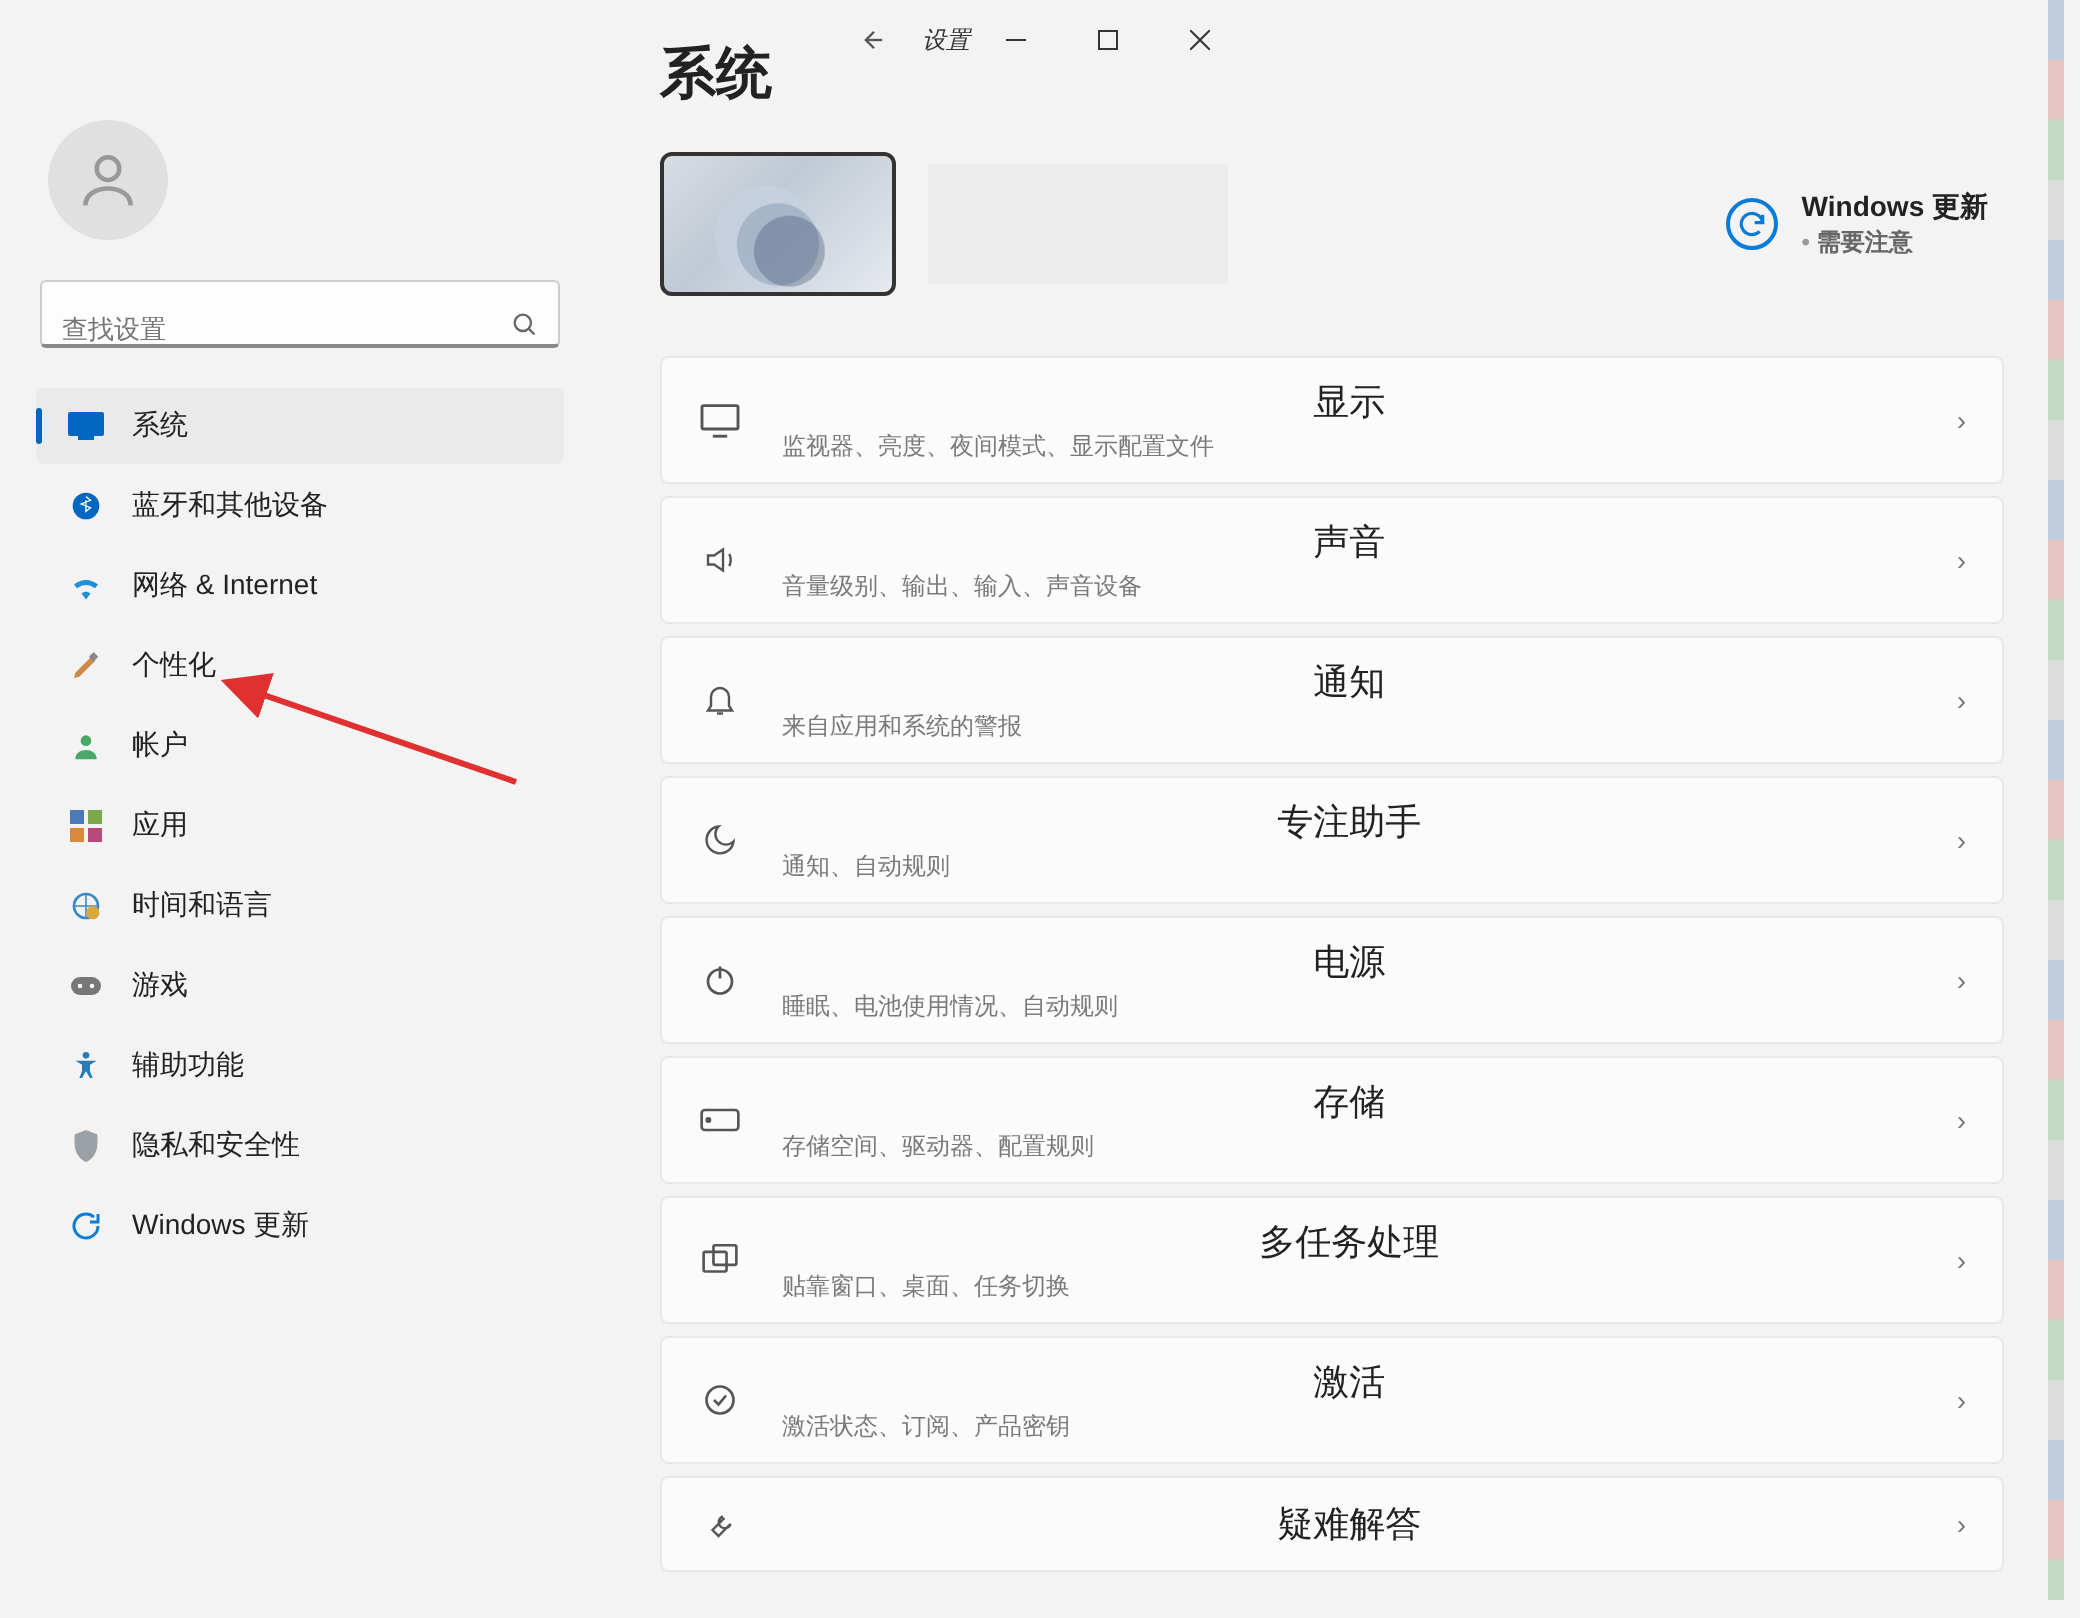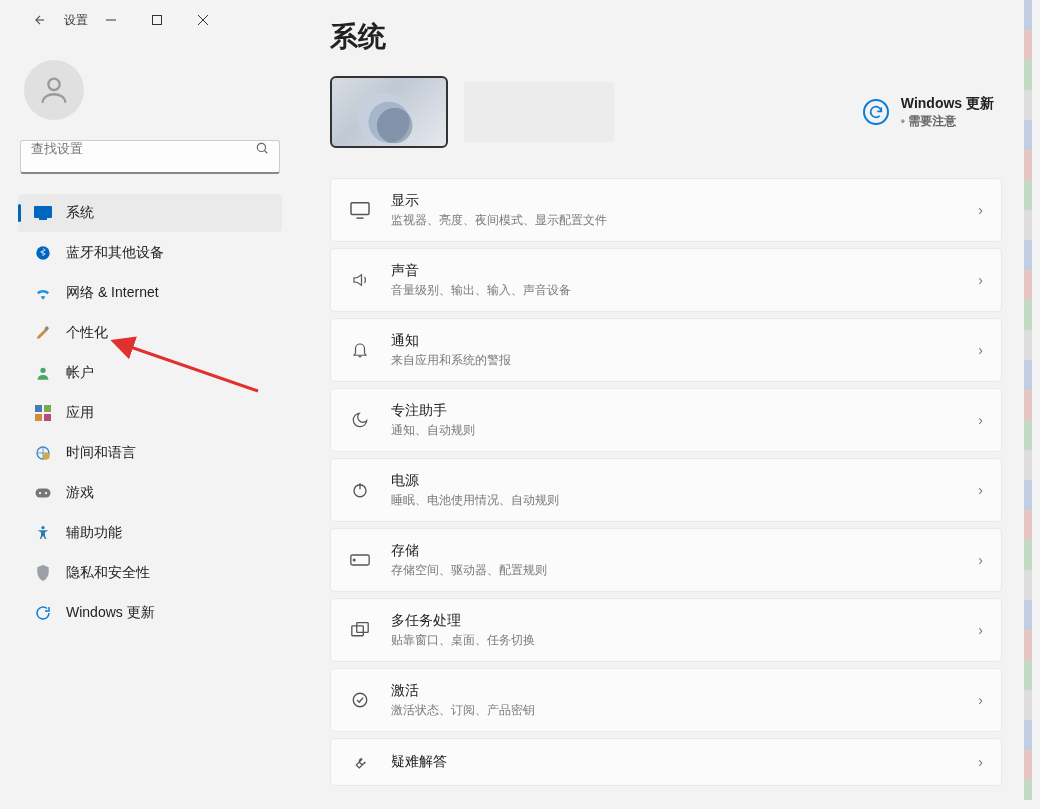--- a/index.html
+++ b/index.html
@@ -15,22 +15,23 @@
     width: 1032px;
     height: 800px;
     background: #f3f3f3;
     position: relative;
   }
   
   .titlebar {
     height: 40px;
     display: flex;
     align-items: center;
-    justify-content: flex-start;
-    padding-left: 28px;
+    justify-content: center;
+    padding-left: 16px;
+    font-style: italic;
   }
   .titlebar-left { display:flex; align-items:center; gap:12px; }
   .back-btn { width:24px; height:24px; display:flex; align-items:center;justify-content:center; color:#555; font-size:16px;}
   .app-title { font-size:12px; color:#333; }
   .win-controls { display:flex; }
   .win-btn { width:46px; height:32px; display:flex; align-items:center;justify-content:center; font-size:10px; color:#333;}
 
   
   .sidebar {
     position:absolute;
@@ -44,21 +45,21 @@
     display:flex;align-items:center;justify-content:center;
     margin: 10px 0 20px 20px;
     color:#888;
   }
   .search-box {
     margin: 0 16px 16px 16px;
     height:34px;
     border:1px solid #ccc;
     border-bottom:2px solid #888;
     background:#fdfdfd;
-    display:flex;align-items:flex-start;
+    display:flex;align-items:flex-end;
     padding:0 10px;
     border-radius:3px;
   }
   .search-box input{
     border:none;outline:none;background:transparent;
     flex:1;font-size:13px;color:#555;
   }
   .search-box .search-icon{color:#666;font-size:13px;}
   .nav {
     display:flex;flex-direction:column;gap:2px;
@@ -131,21 +132,21 @@
     background:#fbfbfb;border:1px solid #e8e8e8;border-radius:4px;
     height:64px;
     display:flex;align-items:center;
     padding:0 18px;
     gap:20px;
   }
   .card .cicon{
     width:22px;height:22px;color:#555;display:flex;align-items:center;justify-content:center;
   }
   .card .ctext{flex:1;}
-  .card .ctitle{font-size:14px;color:#222;}
+  .card .ctitle{font-size:18px;color:#222;text-align:center;}
   .card .csub{font-size:12px;color:#7a7a7a;margin-top:2px;}
   .card .chev{color:#777;font-size:14px;}
 
   
   .arrow-annot{
     position:absolute;
     left:108px;top:336px;
     pointer-events:none;
   }
 

